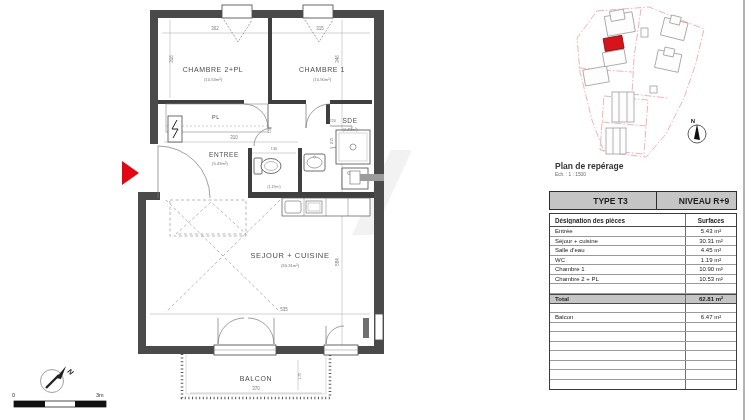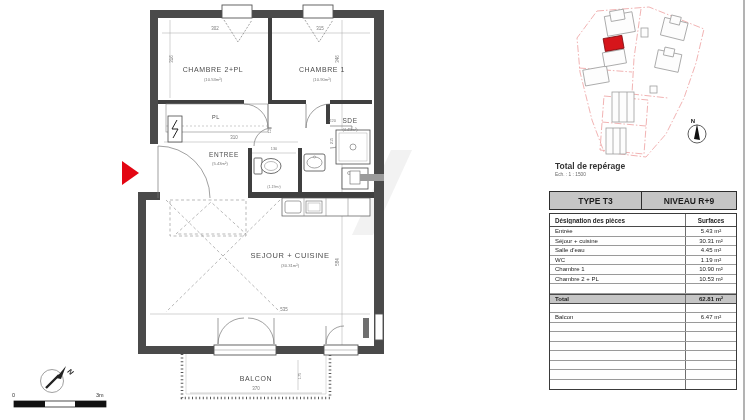--- a/index.html
+++ b/index.html
@@ -6,21 +6,21 @@
     font-family:"Liberation Sans",sans-serif;}
   .sheet{position:relative;width:750px;height:420px;background:#fff;}
   svg text{font-family:"Liberation Sans",sans-serif;}
   .room-lbl{fill:#4d4d4d;letter-spacing:.6px;font-weight:500;}
   .area-lbl{fill:#777;}
   .dim{fill:#7a7a7a;}
   
   .stable{position:absolute;left:549px;top:191px;width:188px;color:#1d1d1d;}
   .hrow{display:flex;height:17px;border:1.6px solid #2d2d2d;background:#c5c5c5;
         font-weight:bold;font-size:8.5px;align-items:stretch;}
-  .hcell{display:flex;align-items:center;justify-content:center;}
+  .hcell{display:flex;align-items:center;justify-content:center;padding-left:15px;}
   .hc1{width:91px;border-right:1.6px solid #2d2d2d;}
   .hc2{flex:1;}
   .hrow2{height:15px;border:1.6px solid #2d2d2d;border-top:none;background:#c5c5c5;
         font-weight:bold;font-size:8.5px;display:flex;align-items:center;justify-content:center;}
   .tgap{height:3px;}
   .tbody{border:1.4px solid #3a3a3a;}
   .trow{display:flex;height:9.5px;border-bottom:1px solid #9a9a9a;font-size:6px;
         align-items:center;box-sizing:border-box;}
   .trow:last-child{border-bottom:none;}
   .colhead{height:13px;font-weight:bold;font-size:6.3px;border-bottom:1.3px solid #4a4a4a;}
@@ -264,21 +264,21 @@
     <text x="12" y="397" font-size="5.5" fill="#333">0</text>
     <text x="96" y="397" font-size="5.5" fill="#333">3m</text>
     <rect x="14" y="401" width="92" height="6" fill="#fff" stroke="#222" stroke-width="0.8"></rect>
     <rect x="14" y="401" width="31" height="6" fill="#111"></rect>
     <rect x="75" y="401" width="31" height="6" fill="#111"></rect>
   </g>
 </svg>
 
 
 <div class="caption">
-  <div class="cap1">Total de repérage</div>
+  <div class="cap1">Plan de repérage</div>
   <div class="cap2">Ech. : 1 : 1500</div>
 </div>
 
 
 <div class="stable">
   <div class="hrow">
     <div class="hcell hc1">TYPE T3</div>
     <div class="hcell hc2">NIVEAU R+9</div>
   </div>
   <div class="tgap"></div>

